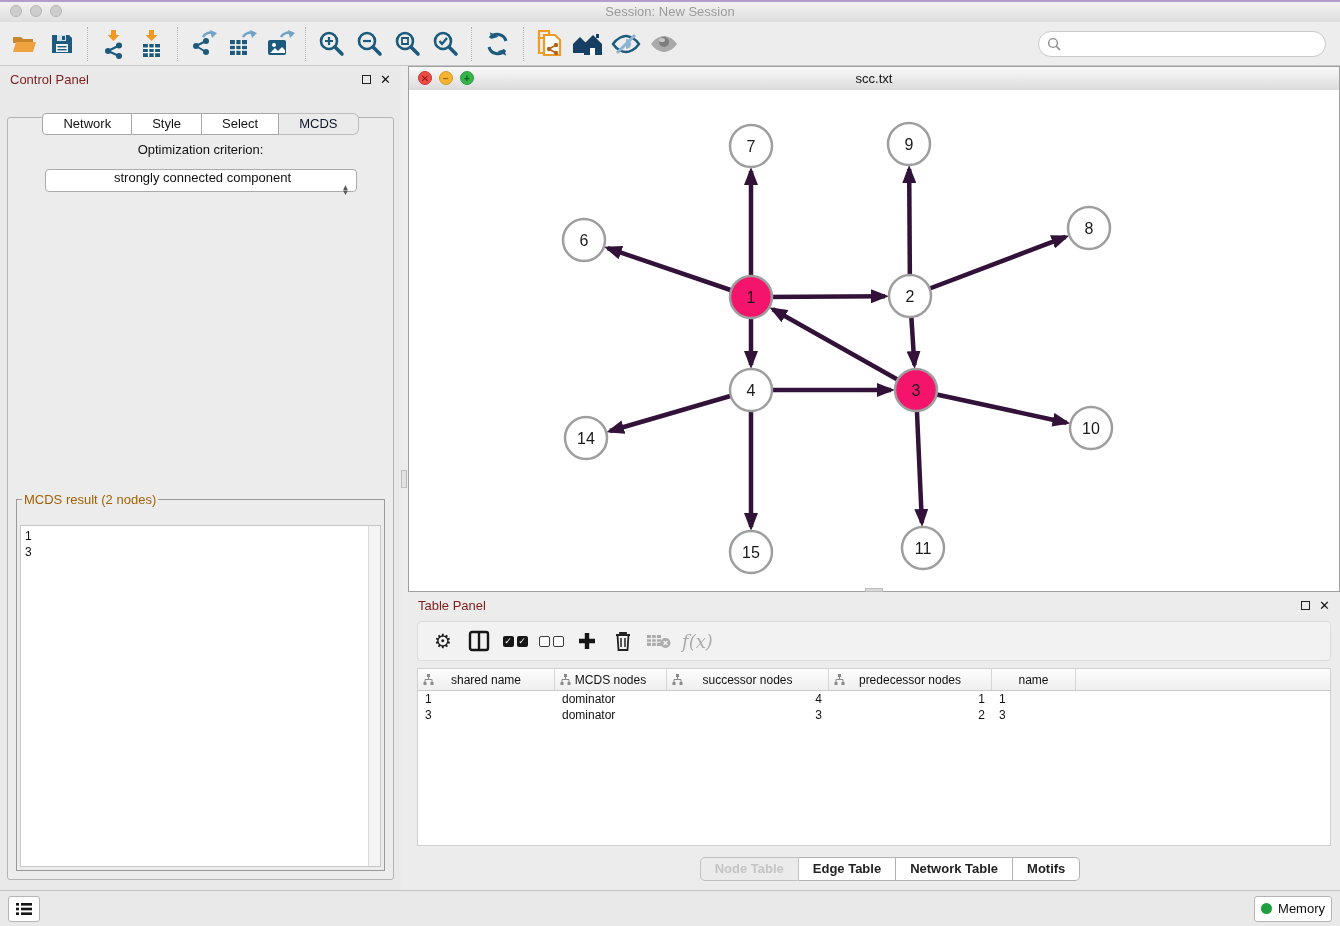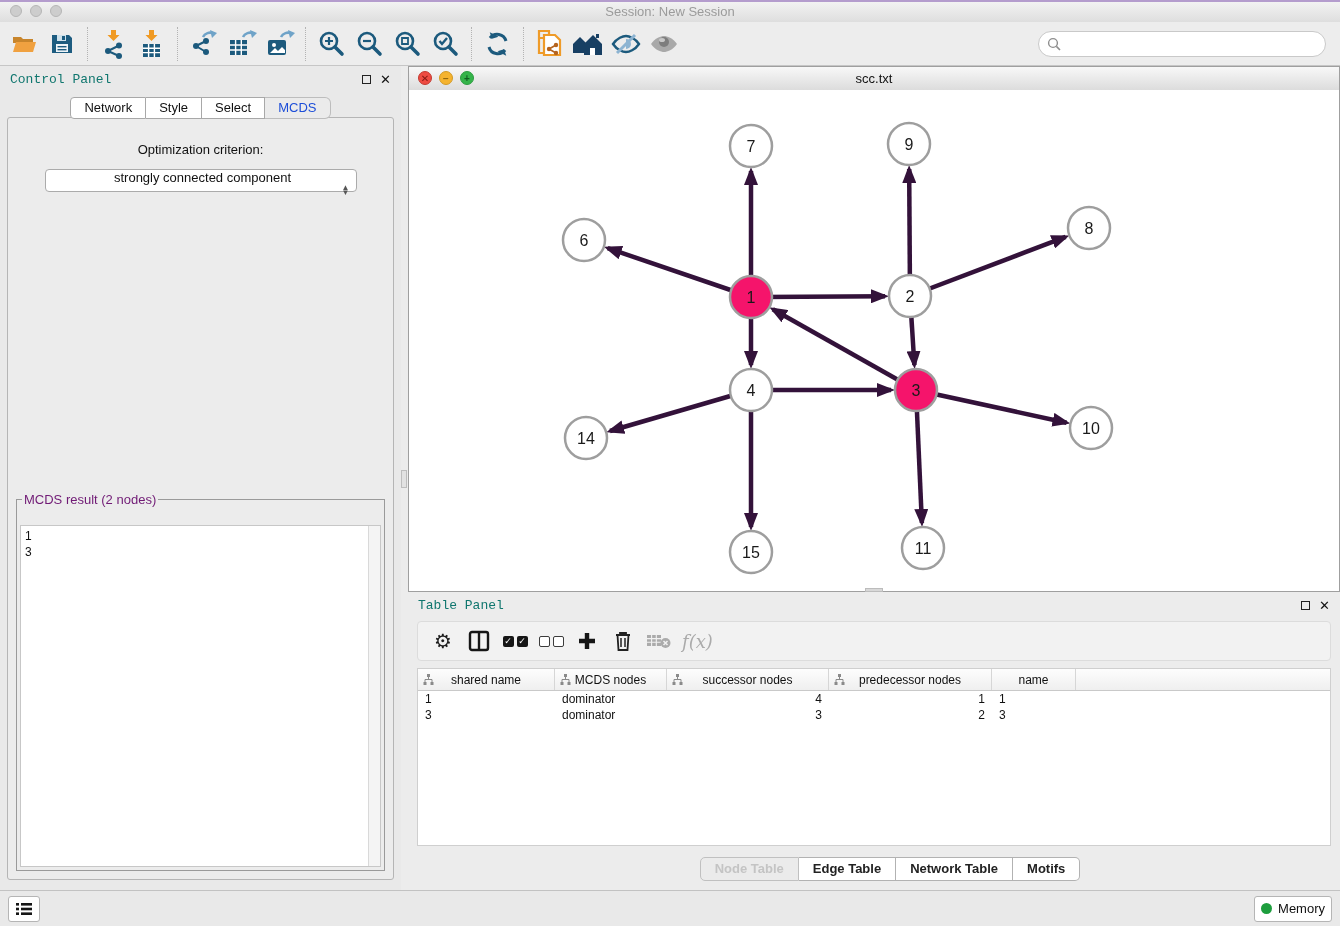--- a/index.html
+++ b/index.html
@@ -35,54 +35,54 @@
     width:288px;height:26px;background:#fff;border:1px solid #c9c9c9;border-radius:13px;
     display:flex;align-items:center;padding:0 8px;margin-right:8px;box-sizing:border-box;gap:4px;
   }
   .searchbox input{border:none;outline:none;flex:1;font-size:13px;background:transparent;font-family:inherit;}
 
   
   .control-panel{
     position:absolute;top:66px;left:0;width:401px;bottom:36px;background:#e9e9e9;
   }
   .panel-head{height:26px;display:flex;align-items:center;padding:0 10px;}
-  .panel-head .ptitle{font-size:13px;color:#0f766e;font-family:Liberation Mono, monospace;}
+  .panel-head .ptitle{font-size:13px;color:#7f1d1d;}
   .panel-head .picons{margin-left:auto;display:flex;align-items:center;gap:9px;}
   .float-ic{width:9px;height:9px;border:1.5px solid #222;box-sizing:border-box;display:inline-block;}
   .close-ic{font-size:13px;font-weight:bold;color:#111;line-height:1;}
 
   .cp-tabs{position:absolute;top:31px;left:0;width:100%;display:flex;justify-content:center;z-index:2;}
   .cptab{
-    padding:2px 13px 3px;background:#fff;border:1px solid #a8a8a8;border-left:none;
-    font-size:13px;color:#111;cursor:default;
+    padding:2px 20px 3px;background:#fff;border:1px solid #a8a8a8;border-left:none;
+    font-size:13px;color:#111;cursor:default;margin-top:16px;
   }
   .cptab:first-child{border-left:1px solid #a8a8a8;border-top-left-radius:4px;border-bottom-left-radius:4px;}
   .cptab:last-child{border-top-right-radius:6px;border-bottom-right-radius:6px;}
-  .cptab.sel{background:#ebebeb;color:#1d4ed8;border-color:#bdbdbd;}
+  .cptab.sel{background:#ebebeb;color:#0f172a;border-color:#bdbdbd;}
 
   .cp-box{
     position:absolute;top:51px;left:7px;right:7px;bottom:10px;
     border:1px solid #b5b5b5;border-radius:3px;background:#ececec;z-index:1;
   }
   .opt-label{margin-top:24px;text-align:center;font-size:13px;color:#111;}
   .combo{
     margin:12px auto 0;width:312px;height:23px;background:#fff;border:1px solid #ababab;border-radius:4px;
     display:flex;align-items:center;padding:0 6px 0 10px;box-sizing:border-box;font-size:13px;color:#111;flex-direction:column;
   }
   .combo .arrows{margin-left:auto;display:flex;flex-direction:column;line-height:5px;font-size:8px;color:#555;}
   .btn-row{display:flex;justify-content:center;gap:14px;margin-top:13px;}
   .pushbtn{
     background:#fff;border:1px solid #ababab;border-radius:4px;height:23px;padding:0 17px;
     font-size:13px;color:#111;font-family:inherit;cursor:default;
   }
   .mcds-fieldset{
     position:absolute;left:8px;right:8px;top:374px;bottom:8px;
     border:1px solid #9a9a9a;margin:0;padding:3px;
   }
-  .mcds-fieldset legend{font-size:13px;color:#701a75;padding:0 2px;margin-left:2px;}
+  .mcds-fieldset legend{font-size:13px;color:#a16207;padding:0 2px;margin-left:2px;}
   .mcds-result{
     position:absolute;left:3px;right:3px;top:18px;bottom:3px;background:#fff;border:1px solid #c7c7c7;
     font-size:12px;color:#111;padding:2px 4px;line-height:16px;
   }
   .mcds-scroll{position:absolute;top:0;right:0;bottom:0;width:11px;background:#f4f4f4;border-left:1px solid #d9d9d9;}
 
   
   .v-splitter{position:absolute;top:66px;left:401px;width:7px;bottom:36px;background:#ececec;border-right:1px solid #a2a2a2;}
   .v-splitter .grab{position:absolute;left:0px;top:404px;width:6px;height:18px;background:#e2e2e2;border:1px solid #bdbdbd;box-sizing:border-box;}
 

